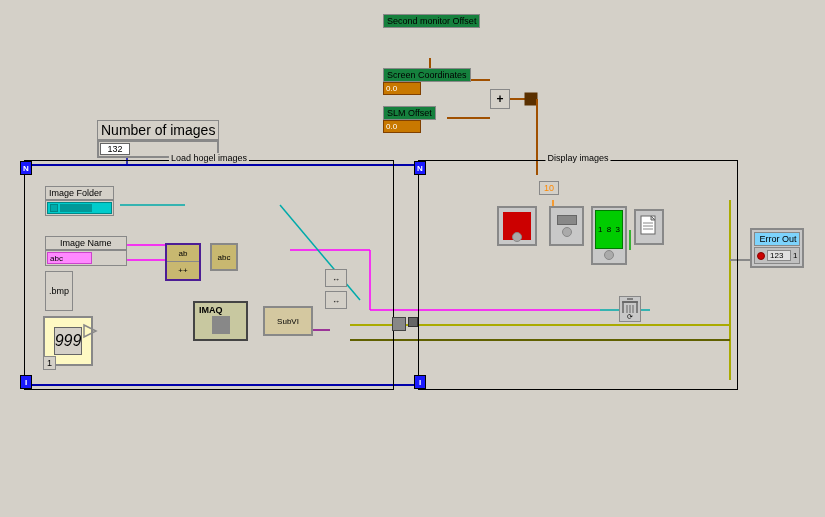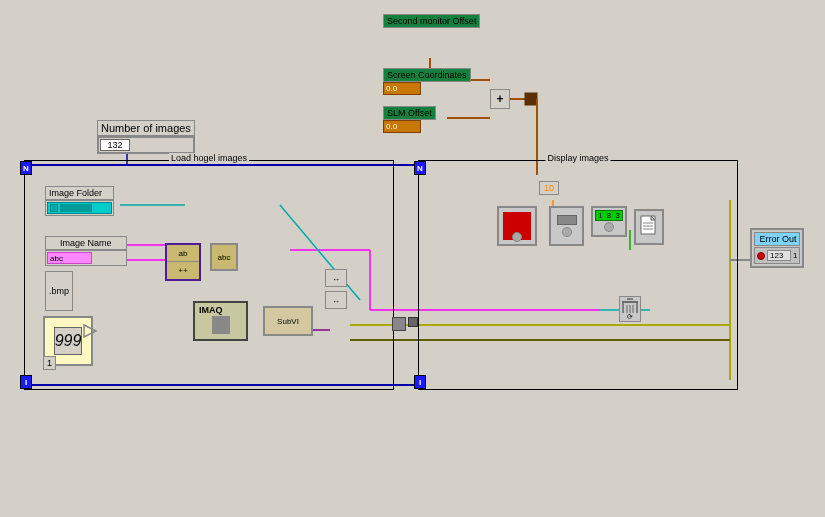--- a/index.html
+++ b/index.html
@@ -103,21 +103,21 @@
       border: 2px solid #444;
       background: #c8c8a0;
       padding: 2px 4px;
       font-size: 9px;
       font-weight: bold;
     }
     .green-inner {
       background: #00cc00;
       border: 1px solid #007700;
       font-size: 8px;
-      padding: 0 2px;
+      padding: 14px 2px;
       color: #fff;
     }
 
     
     .trash-icon {
       position: absolute;
       border: 1px solid #888;
       background: #c8c8c8;
       width: 22px;
       height: 26px;
@@ -208,21 +208,21 @@
       <span>SLM Offset</span>
     </div>
     <div class="brown-inner" style="width:38px; height:13px; background:#c87800; border:1px solid #804000; color:#fff; font-size:8px; padding:0 2px; display:flex; align-items:center;">
       <span>0.0</span>
     </div>
   </div>
 
   <div class="add-node" style="left:490px; top:89px;">+</div>
 
   <div style="position:absolute; left:97px; top:120px;">
-    <div style="border:1px solid #888; background:#d4d0c8; padding:1px 3px; font-size:11px; white-space:nowrap;text-align:center;">
+    <div style="border:1px solid #888; background:#d4d0c8; padding:1px 3px; font-size:14px; white-space:nowrap;text-align:center;">
       <span>Number of images</span>
     </div>
     <div style="border:2px solid #888; background:#d4d0c8; padding:1px;">
       <div style="background:#ffffff; border:1px solid #666; font-size:9px; padding:0 3px; text-align:center; width:30px;">
         <span>132</span>
       </div>
     </div>
   </div>
 
   <div class="frame" style="left:24px; top:160px; width:370px; height:230px;">

